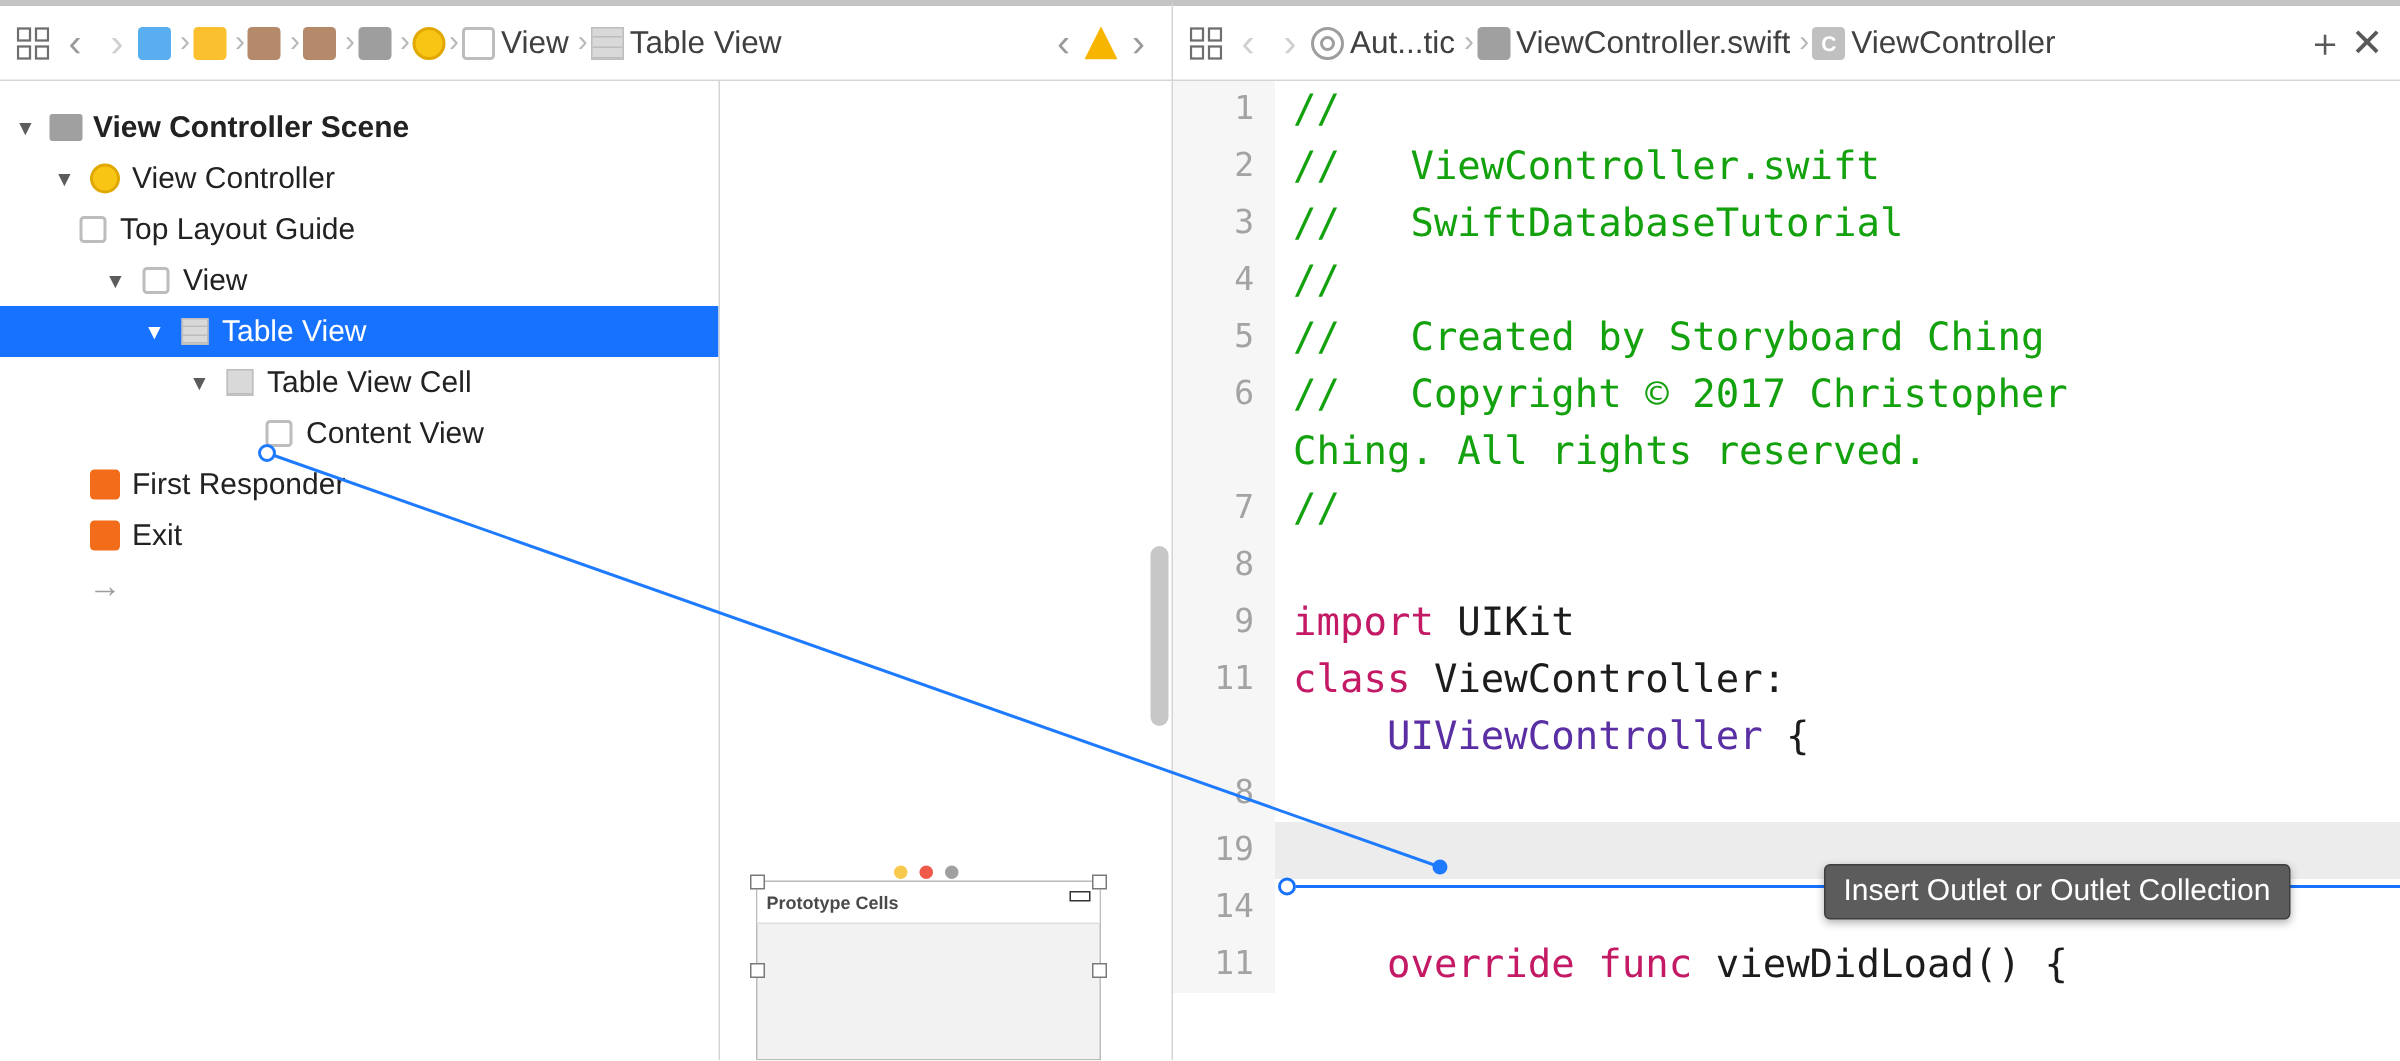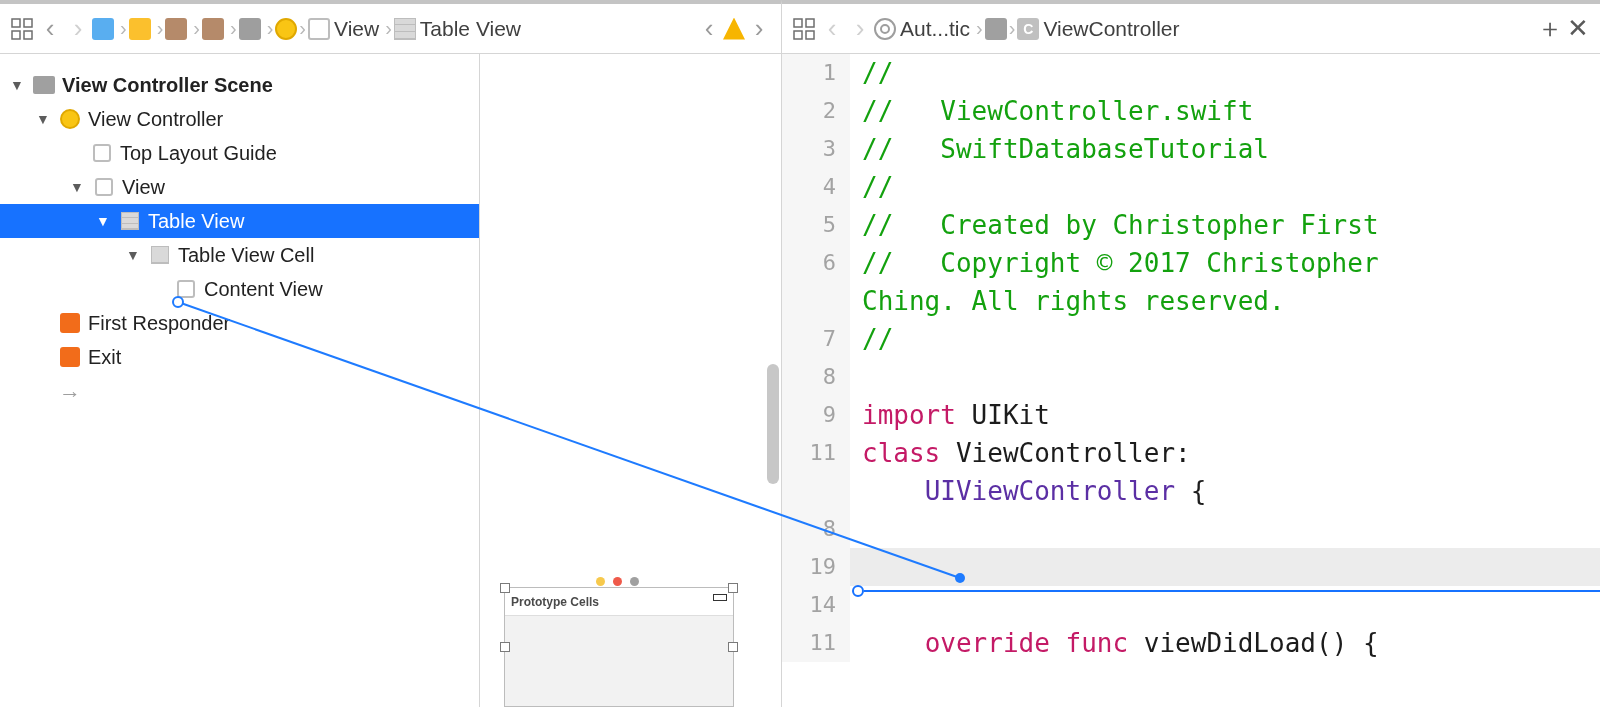--- a/index.html
+++ b/index.html
@@ -78,21 +78,21 @@
   }
   .tree-row.selected { background:#1772ff; color:#fff; }
   .tri {
     width:18px; display:inline-block; text-align:center;
     font-size:14px; color:#5c5c5c;
     transform-origin:center;
   }
   .tree-row.selected .tri { color:#fff; }
   .indent0 { padding-left:8px; }
   .indent1 { padding-left:34px; }
-  .indent2 { padding-left:84px; }
+  .indent2 { padding-left:44px; }
   .indent3 { padding-left:68px; }
   .indent4 { padding-left:94px; }
   .indent5 { padding-left:124px; }
   .indent6 { padding-left:168px; }
   .row-icon { width:24px;height:22px;margin:0 6px;display:inline-flex;align-items:center;justify-content:center; }
   .scene-icon{width:22px;height:18px;background:#a0a0a0;border-radius:2px;}
   .tree-row.bold { font-weight:600; }
   .cube-icon{width:20px;height:20px;background:#f26c1a;border-radius:3px;}
   .exit-icon{width:20px;height:20px;background:#f26c1a;border-radius:3px;}
   .arrow-icon{font-size:22px;color:#9e9e9e;}
@@ -198,20 +198,21 @@
           <rect x="13" y="13" width="8" height="8" fill="none" stroke="#6e6e6e" stroke-width="1.5"></rect>
         </svg>
     </div>
     <div class="glyph-btn chevron" style="color:#d0d0d0;">‹</div>
     <div class="glyph-btn chevron" style="color:#d0d0d0;">›</div>
 
     <span class="ring-icon"></span>
     <span class="crumb-text">Aut...tic</span>
     <span class="crumb-sep">›</span>
     <span class="swift-icon"></span>
+    <span class="crumb-text">ViewController.swift</span>
     <span class="crumb-sep">›</span>
     <span class="c-icon">C</span>
     <span class="crumb-text">ViewController</span>
 
     <div style="flex:1"></div>
     <div class="glyph-btn plus-icon">＋</div>
     <div class="glyph-btn x-icon">✕</div>
   </div>
 </div>
 
@@ -311,36 +312,37 @@
       </div>
     </div>
   </div>
 
   <div class="code-panel">
     <div class="code-body" id="code-body">
         <div class="code-line"><div class="ln">1</div><div class="code"><span class="c-comment">//</span></div></div>
         <div class="code-line"><div class="ln">2</div><div class="code"><span class="c-comment">//   ViewController.swift</span></div></div>
         <div class="code-line"><div class="ln">3</div><div class="code"><span class="c-comment">//   SwiftDatabaseTutorial</span></div></div>
         <div class="code-line"><div class="ln">4</div><div class="code"><span class="c-comment">//</span></div></div>
-        <div class="code-line"><div class="ln">5</div><div class="code"><span class="c-comment">//   Created by Christopher First</span></div></div>
+        <div class="code-line"><div class="ln">5</div><div class="code"><span class="c-comment">//   Created by Storyboard Ching</span></div></div>
         <div class="code-line"><div class="ln">6</div><div class="code"><span class="c-comment">//   Copyright © 2017 Christopher</span></div></div>
         <div class="code-line"><div class="ln"></div><div class="code"><span class="c-comment">Ching. All rights reserved.</span></div></div>
         <div class="code-line"><div class="ln">7</div><div class="code"><span class="c-comment">//</span></div></div>
         <div class="code-line"><div class="ln">8</div><div class="code"><span class="c-plain"></span></div></div>
         <div class="code-line"><div class="ln">9</div><div class="code"><span class="c-keyword">import</span><span class="c-plain"> UIKit</span></div></div>
         <div class="code-line"><div class="ln">11</div><div class="code"><span class="c-keyword">class</span><span class="c-plain"> ViewController:</span></div></div>
         <div class="code-line"><div class="ln"></div><div class="code"><span class="c-plain">    </span><span class="c-type">UIViewController</span><span class="c-plain"> {</span></div></div>
         <div class="code-line"><div class="ln">8</div><div class="code"><span class="c-plain"></span></div></div>
         <div class="code-line current-line"><div class="ln">19</div><div class="code"><span class="c-plain"></span></div></div>
         <div class="code-line"><div class="ln">14</div><div class="code"><span class="c-plain"></span></div></div>
         <div class="code-line"><div class="ln">11</div><div class="code"><span class="c-plain">    </span><span class="c-keyword">override</span><span class="c-plain"> </span><span class="c-keyword">func</span><span class="c-plain"> viewDidLoad() {</span></div></div>
       </div>
 
     <div class="insert-handle" style="left:70px; top:531px;"></div>
     <div class="insert-line" style="left:82px; top:536px; width:1100px;"></div>
+    <div class="tooltip" style="left:434px; top:522px;">Insert Outlet or Outlet Collection</div>
   </div>
 </div>
 
 <svg class="drag-svg" width="1600" height="707">
   <line x1="178" y1="302" x2="960" y2="578" stroke="#1e7bff" stroke-width="2"></line>
   <circle cx="178" cy="302" r="5" fill="#fff" stroke="#1e7bff" stroke-width="2"></circle>
   <circle cx="960" cy="578" r="5" fill="#1e7bff"></circle>
 </svg>
 
 </body></html>

